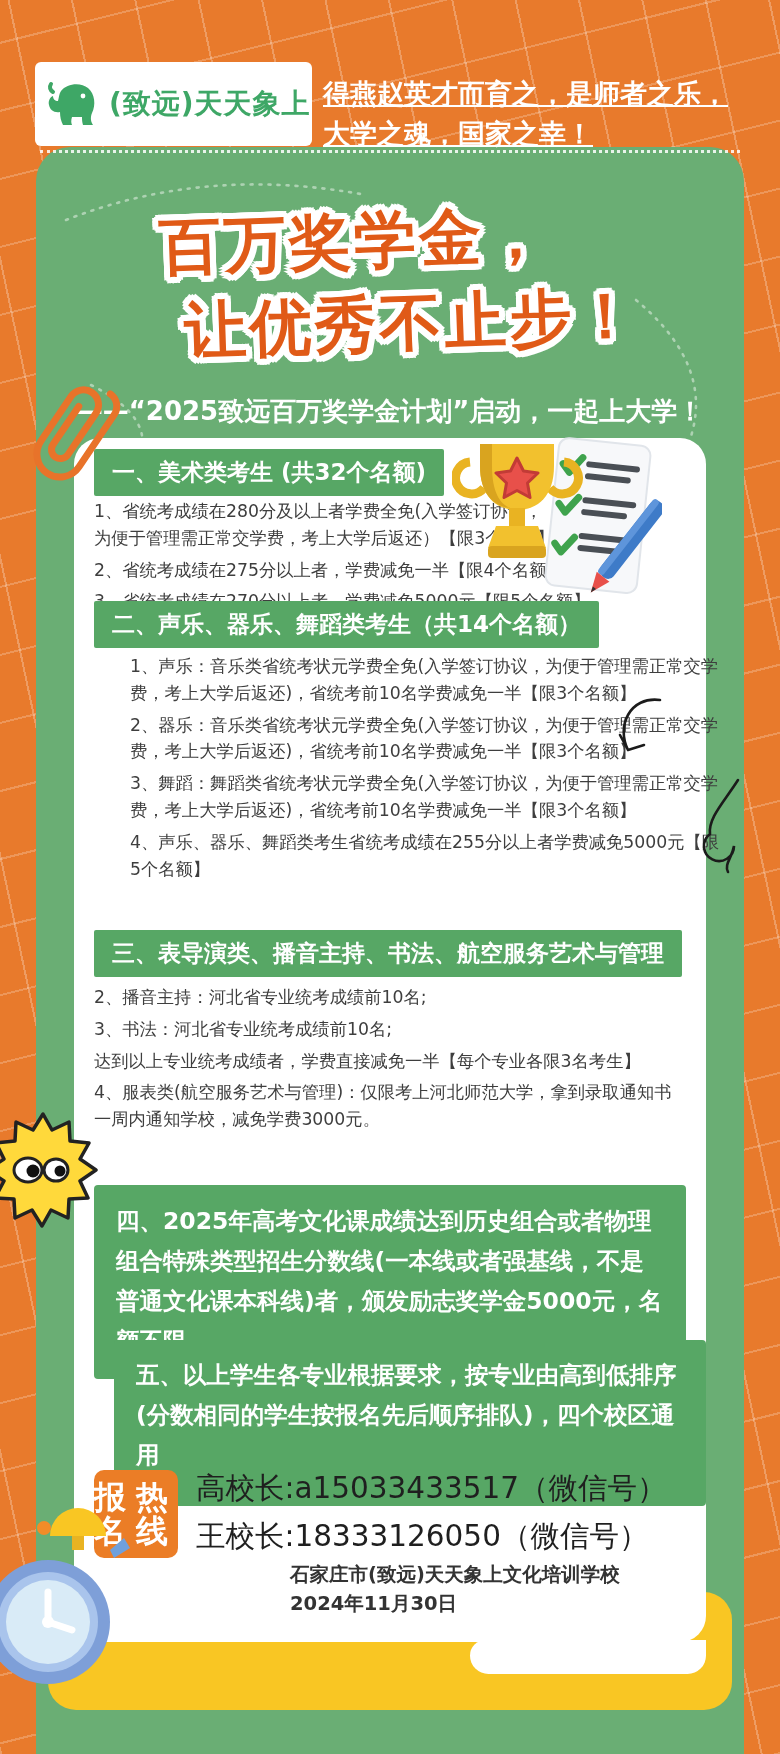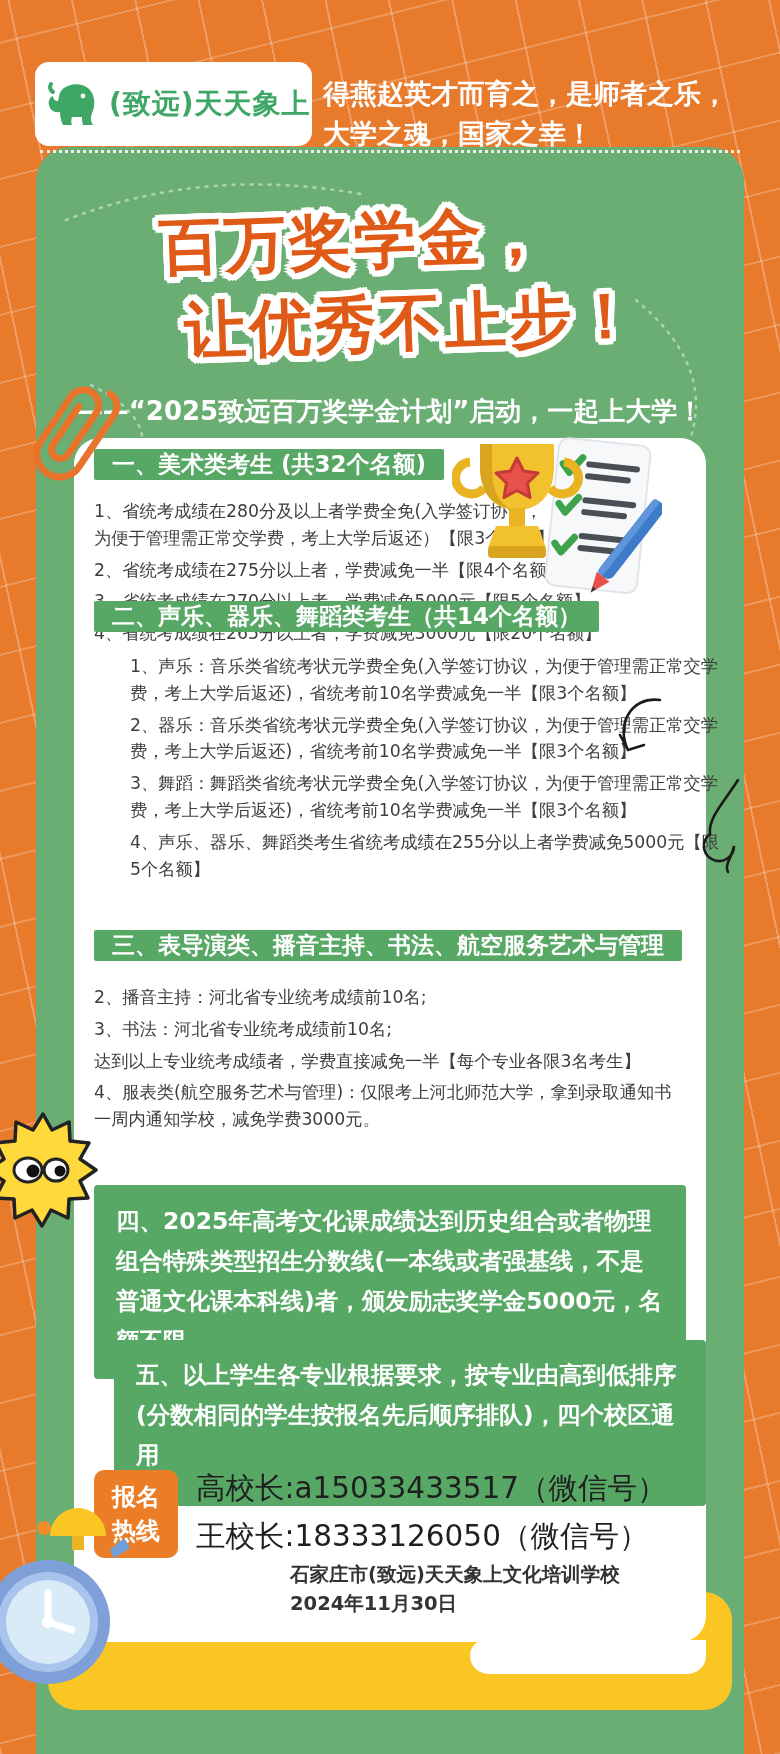--- a/index.html
+++ b/index.html
@@ -9,24 +9,24 @@
     font-family:"DejaVu Sans","Liberation Sans",sans-serif;
     background-color:#E87A2C;
     background-image:
       repeating-linear-gradient(78deg, rgba(255,255,255,.26) 0 2px, transparent 2px 62px),
       repeating-linear-gradient(-14deg, rgba(255,255,255,.22) 0 2px, transparent 2px 66px);
   }
   .abs { position:absolute; }
 
   
   .header-card { left:35px; top:62px; width:277px; height:84px; background:#fff;
-    border-radius:14px; z-index:4; display:flex; align-items:center; gap:8px; padding-left:12px; }
+    border-radius:6px; z-index:4; display:flex; align-items:center; gap:8px; padding-left:12px; }
   .brand { color:#3EA766; font-size:28px; font-weight:800; letter-spacing:1px; }
   .slogan { left:323px; top:74px; width:450px; color:#fff; font-size:27px; font-weight:800;
-    line-height:40px; z-index:3; }
+    line-height:40px; z-index:3;text-decoration:underline; }
   .dotted-line { left:40px; top:150px; width:700px; border-top:3px dotted rgba(255,255,255,.85); z-index:2; }
 
   
   .green-card { left:36px; top:147px; width:708px; height:1607px; background:#6AAE74;
     border-radius:34px 34px 0 0; z-index:0; }
 
   .hero-line { left:36px; width:708px; text-align:center; font-weight:900;
     color:#E05A17; font-size:62px; letter-spacing:3px; z-index:2; transform:rotate(-2deg);
     text-shadow:
       -6px 0 #fff, 6px 0 #fff, 0 -6px #fff, 0 6px #fff,
@@ -41,33 +41,33 @@
   
   .yellow-band { left:48px; top:1592px; width:684px; height:118px; background:#F9C623;
     border-radius:28px; z-index:1; }
   .white-card { left:74px; top:438px; width:632px; height:1204px; background:#fff;
     border-radius:26px; z-index:2; }
   .white-step { left:470px; top:1640px; width:236px; height:34px; background:#fff;
     border-radius:0 0 26px 26px; border-top-left-radius:22px; z-index:2; }
 
   
   .badge { background:#57A765; color:#fff; font-weight:800; font-size:23px;
-    padding:0 18px; z-index:3; border-radius:2px; white-space:nowrap; }
+    padding:8px 18px; z-index:3; border-radius:2px; white-space:nowrap; }
   .sec-text { z-index:3; width:592px; color:#3E3E3E; font-size:17.3px; line-height:1.55; }
   .sec-text p { white-space:pre-line; margin-bottom:5px; font-weight:500; }
 
   .notice-box { left:94px; width:592px; background:#57A765; color:#fff; z-index:3;
     font-size:23.5px; font-weight:800; line-height:1.7; border-radius:4px; }
   .box-4 { top:1185px; padding:17px 22px 17px; }
   .box-5 { top:1340px; padding:16px 22px 30px;margin-left:20px; }
 
   
   .hotline-badge { left:94px; top:1470px; width:84px; height:88px; background:#EB7D26;
-    border-radius:10px; color:#fff; font-size:24px; font-weight:800; line-height:34px;
-    display:flex; flex-direction:column; align-items:center; justify-content:center; z-index:3; }
+    border-radius:10px; color:#fff; font-size:32px; font-weight:800; line-height:34px;
+    display:flex; flex-direction:row; align-items:center; justify-content:center; z-index:3; }
   .contacts { left:196px; top:1464px; color:#1F1F1F; font-size:29.5px; font-weight:400;
     line-height:48px; z-index:3; white-space:nowrap; }
   .footer { left:290px; top:1560px; width:396px; text-align:left; color:#333;
     font-size:19.5px; font-weight:800; line-height:29px; z-index:3; }
 
   .z4 { z-index:4; } .z5 { z-index:5; } .z6 { z-index:6; }
 </style>
 </head>
 <body>
 

